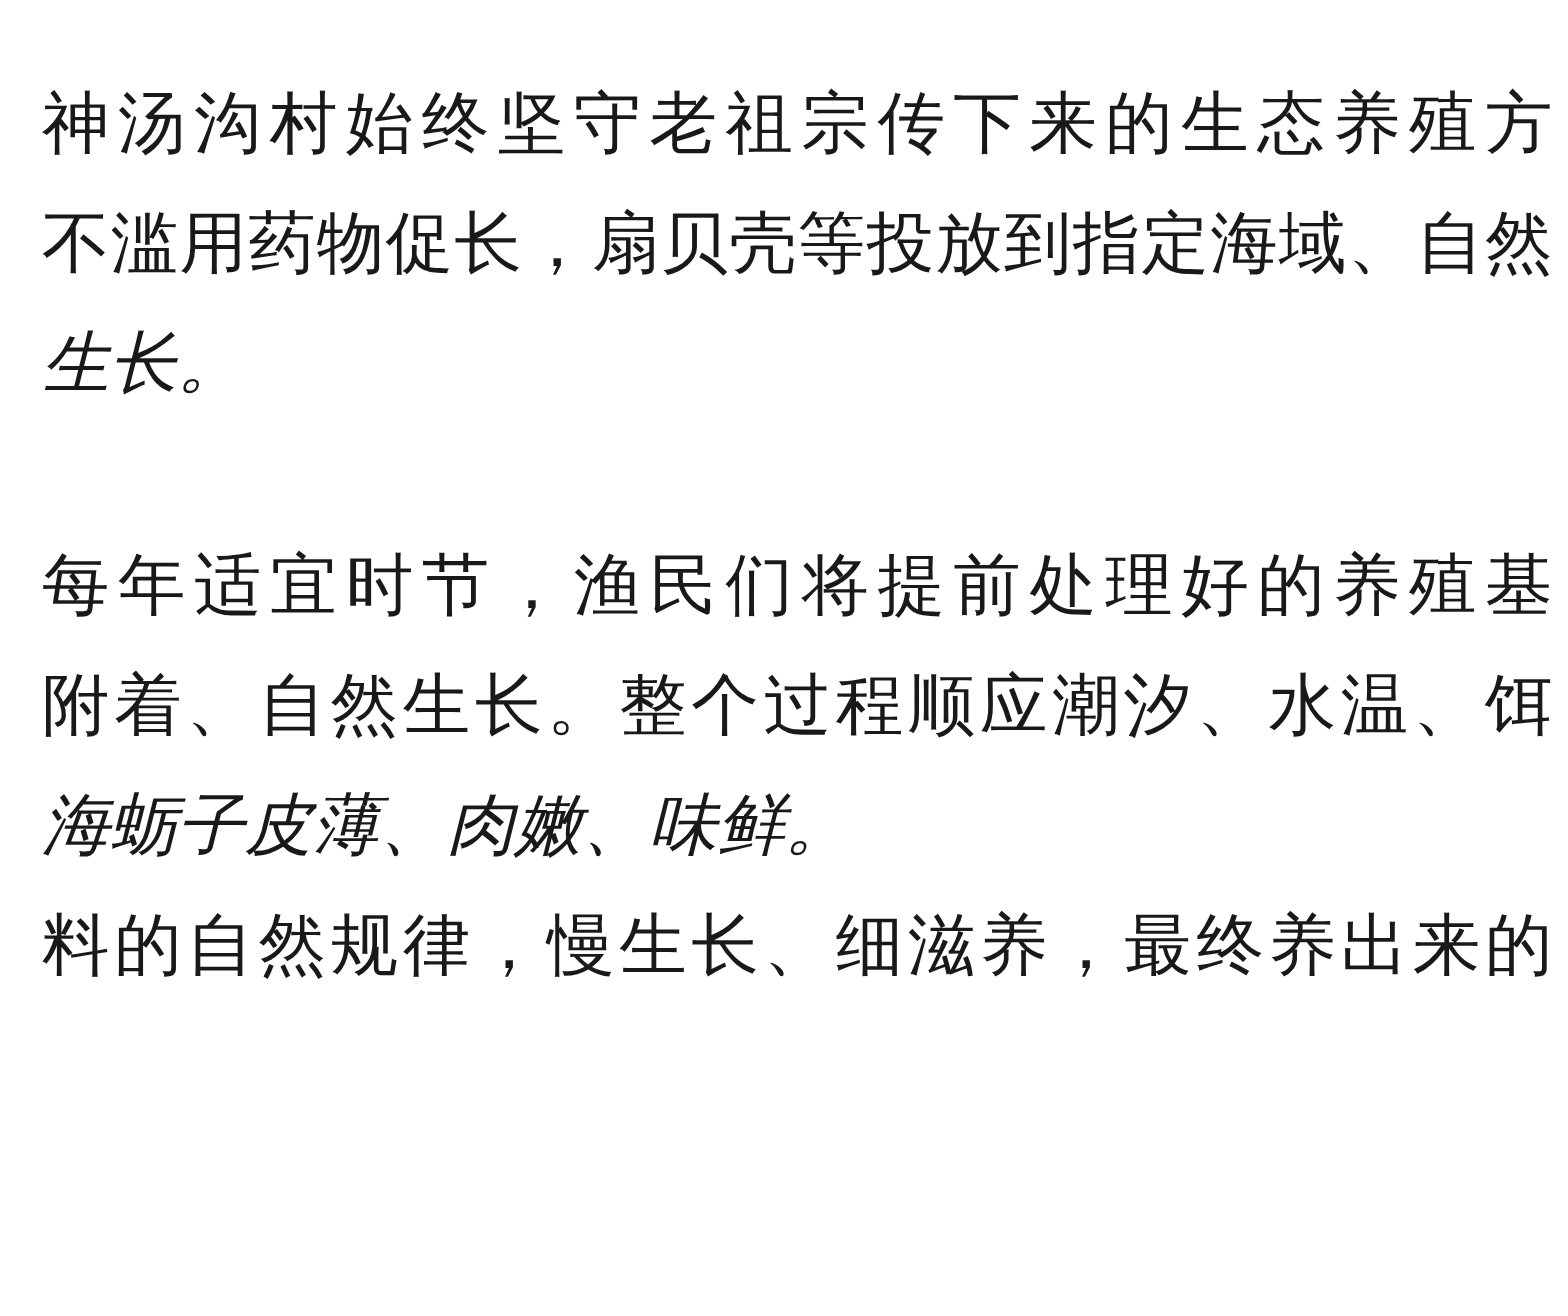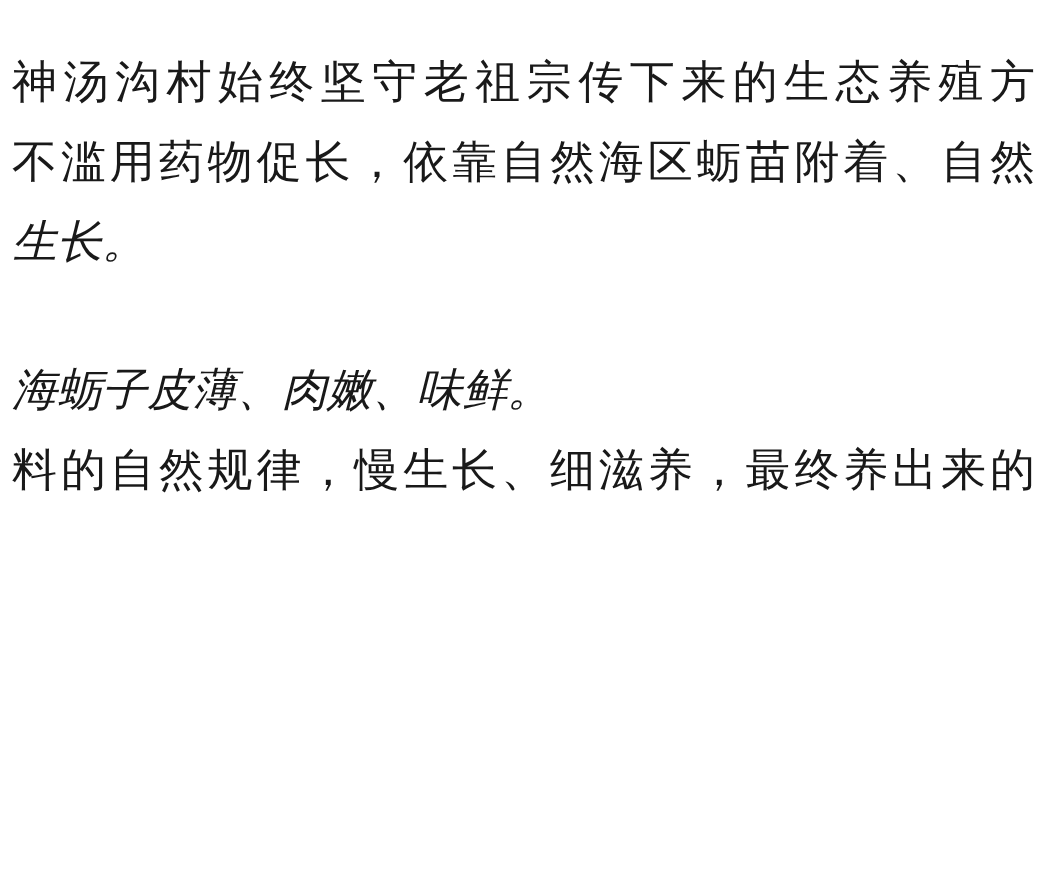--- a/index.html
+++ b/index.html
@@ -13,21 +13,21 @@
     overflow: hidden;
     font-family: "Liberation Sans", sans-serif;
   }
   .article {
     box-sizing: border-box;
     width: 1045px;
     padding: 42px 10px 0 12px;
     color: #191919;
   }
   .paragraph {
-    margin: 0 0 68px 0;
+    margin: 0 0 68px 16px;
   }
   .line {
     font-size: 45px;
     line-height: 80px;
     letter-spacing: 0;
     text-align: justify;
     text-align-last: justify;
     white-space: nowrap;
     font-weight: 400;
   }
@@ -36,22 +36,24 @@
     font-style: italic;
   }
 </style>
 </head>
 <body>
 
 <div class="article">
 
   <div class="paragraph">
     <div class="line">神汤沟村始终坚守老祖宗传下来的生态养殖方</div>
-    <div class="line">不滥用药物促长，依靠自然海区蛎苗附着、自然</div>
+    <div class="line">不滥用药物促长，扇贝壳等投放到指定海域、自然</div>
     <div class="line para-end">生长。</div>
   </div>
 
   <div class="paragraph">
+    <div class="line">每年适宜时节，渔民们将提前处理好的养殖基</div>
+    <div class="line">附着、自然生长。整个过程顺应潮汐、水温、饵</div>
     <div class="line para-end">海蛎子皮薄、肉嫩、味鲜。</div>
     <div class="line">料的自然规律，慢生长、细滋养，最终养出来的</div>
   </div>
 
 </div>
 
 </body></html>

